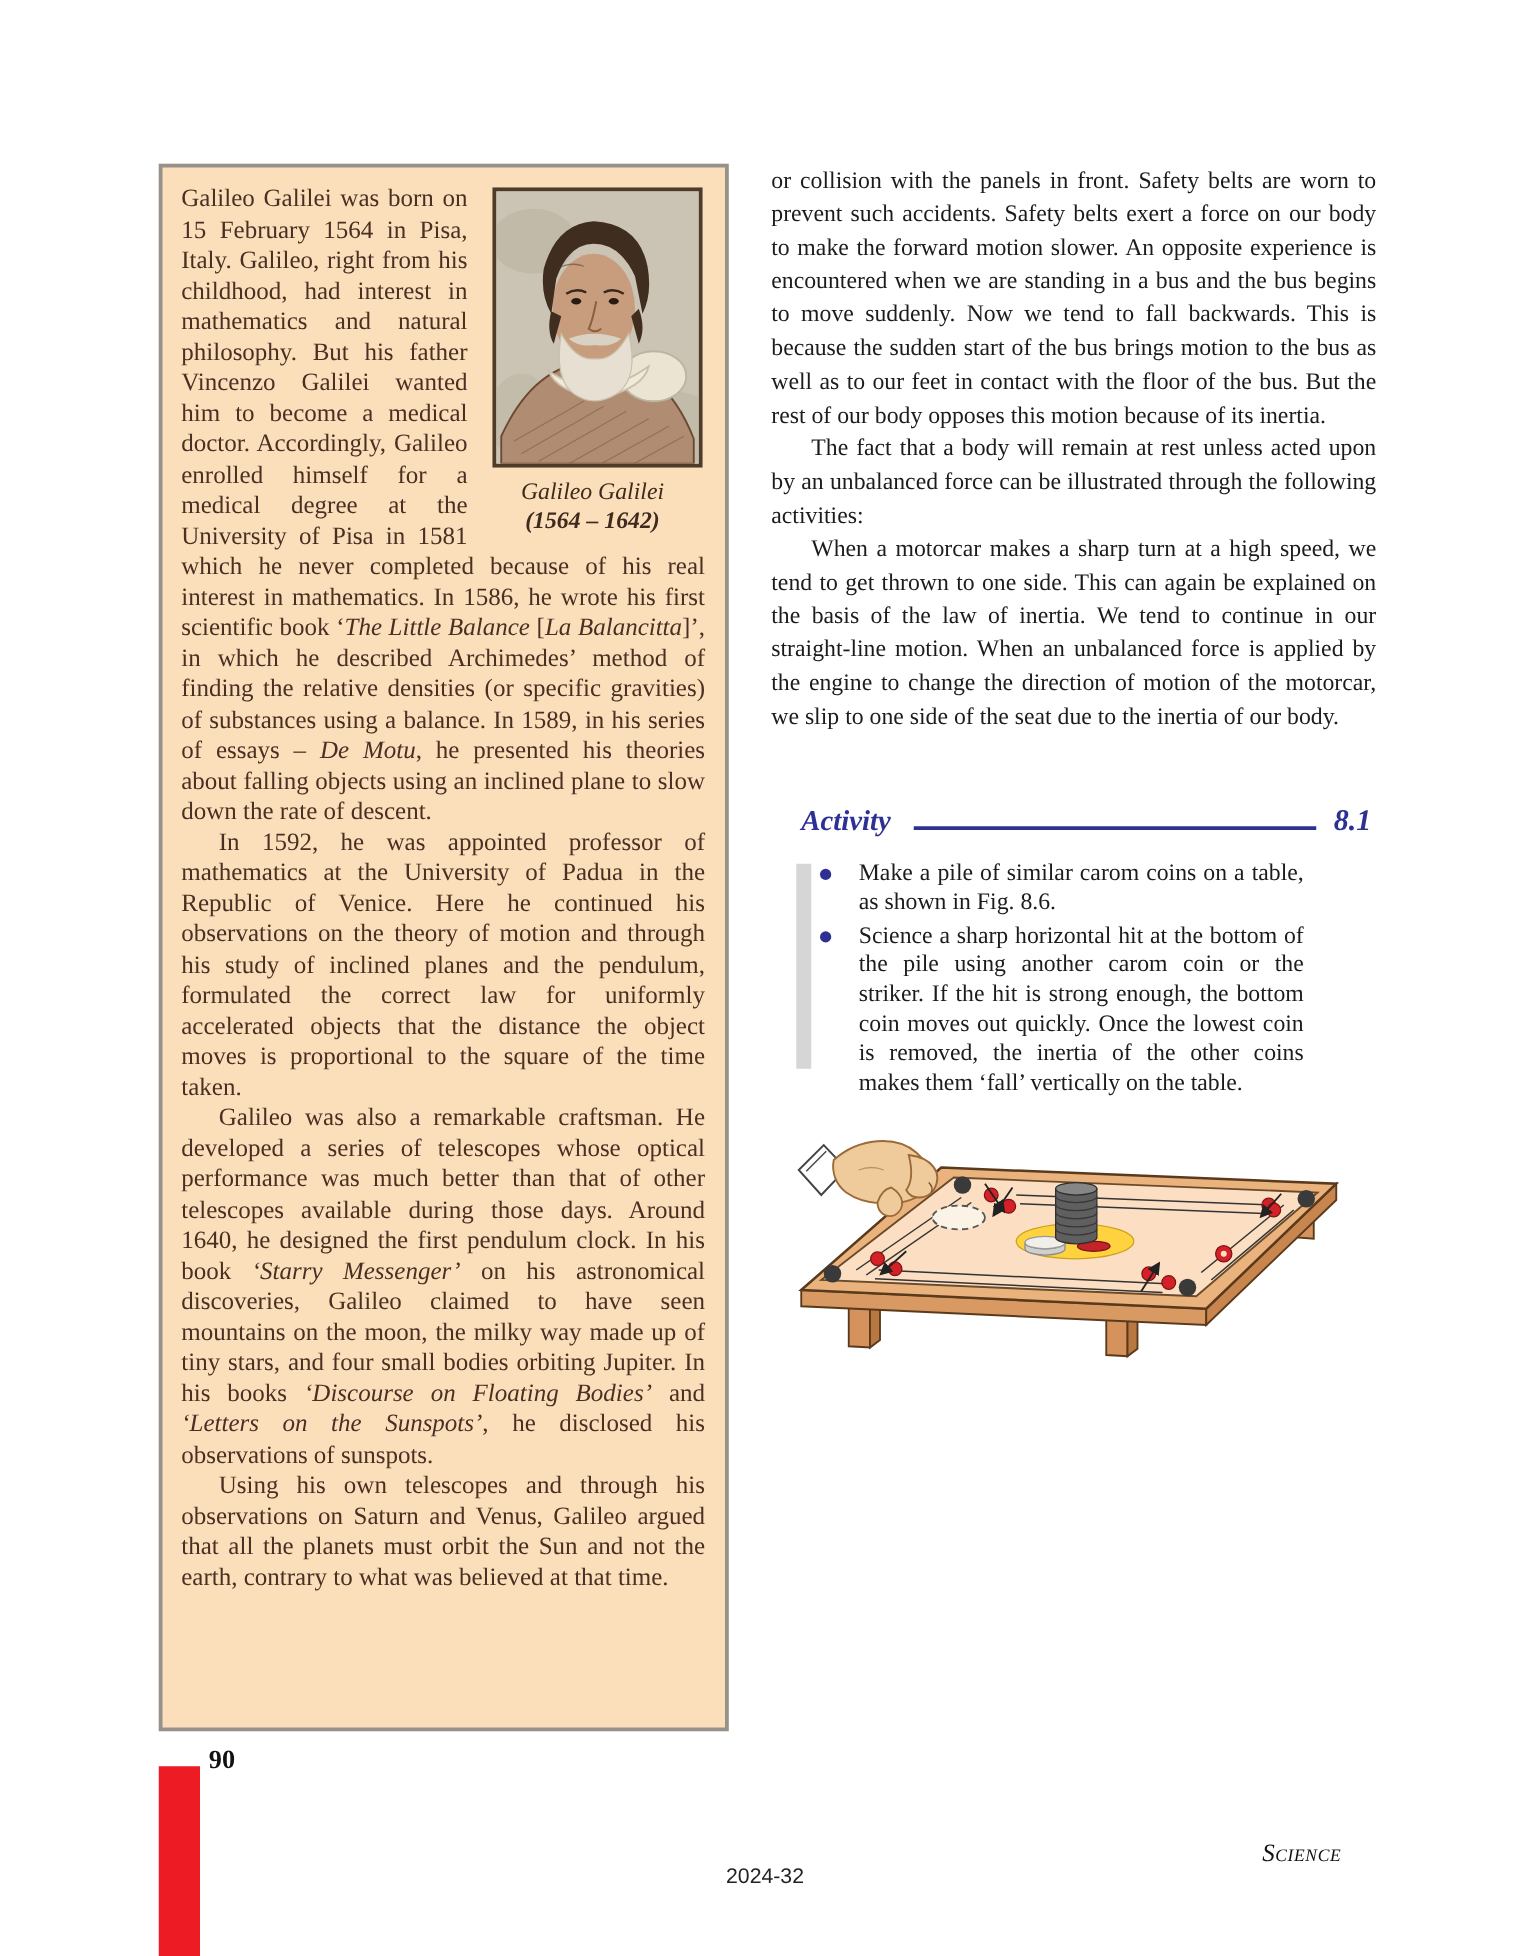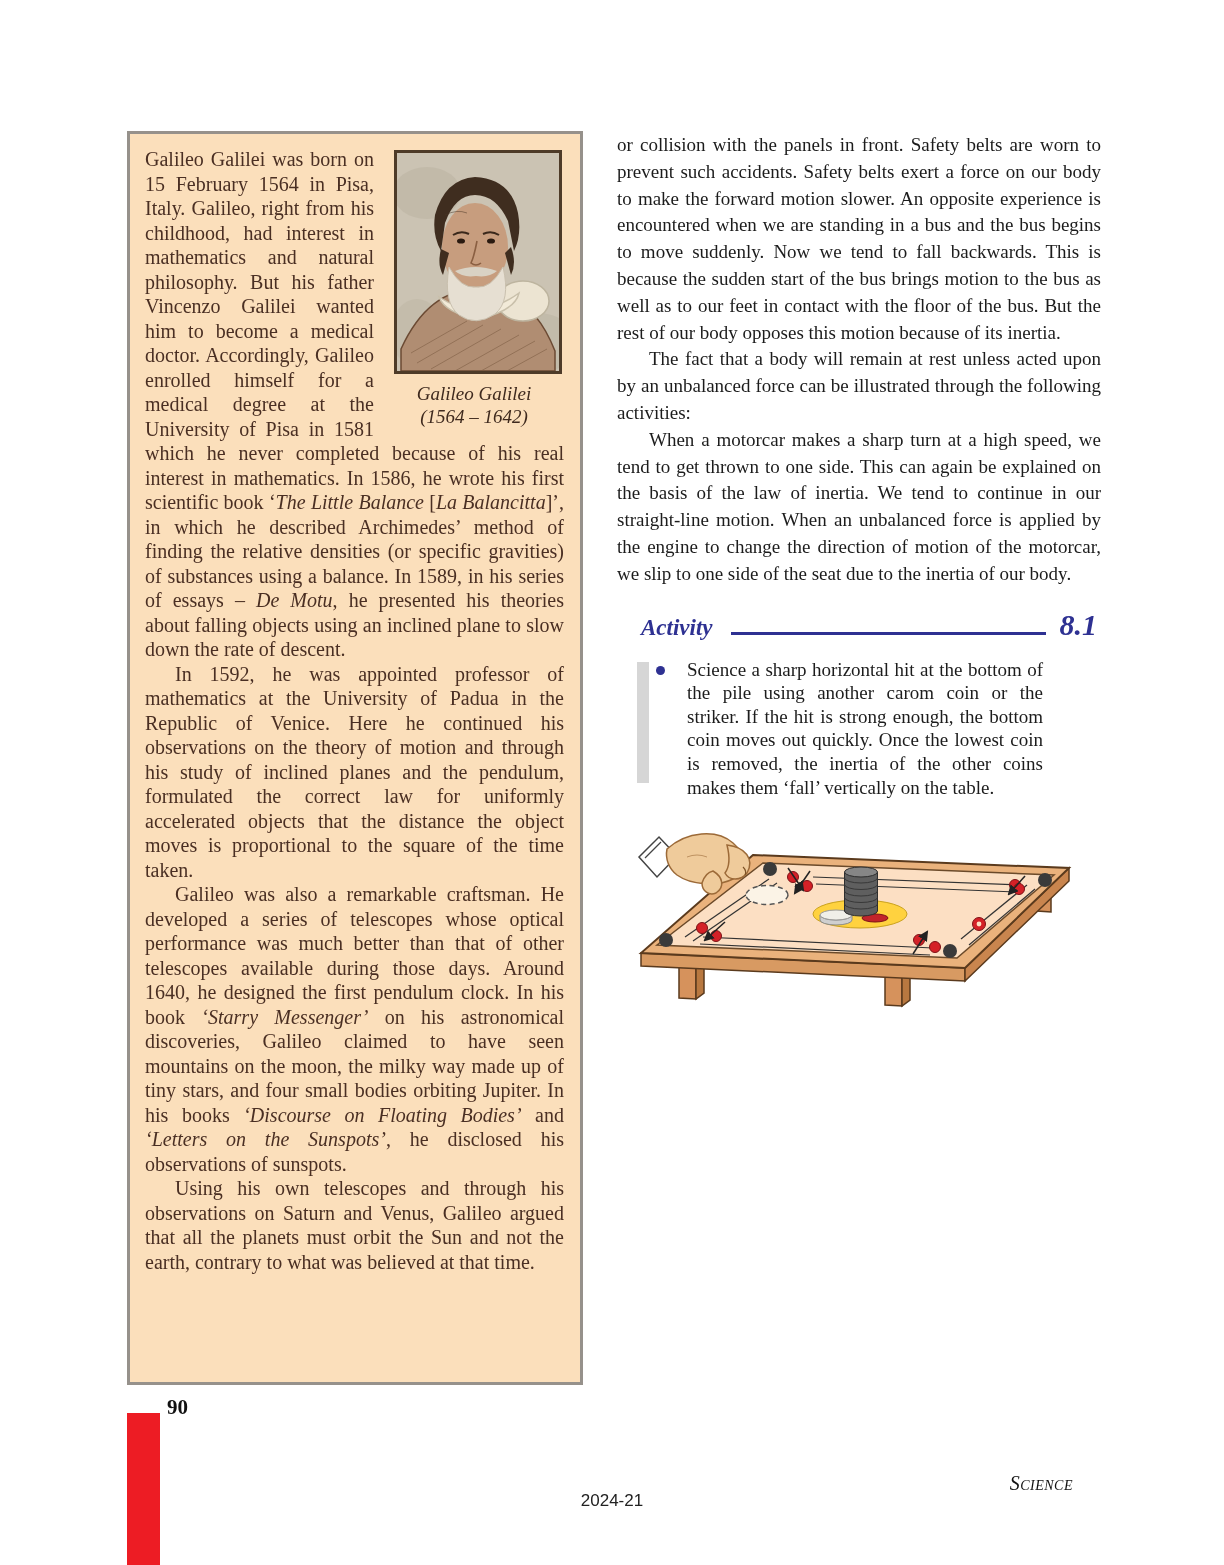--- a/index.html
+++ b/index.html
@@ -30,21 +30,21 @@
   
   .main-col{position:absolute;left:617px;top:132px;width:484px;}
   .main-text p{margin:0;font-size:19px;line-height:26.8px;text-align:justify;}
   .main-text p + p{text-indent:32px;}
   
   .activity-head{
     display:flex;align-items:baseline;margin:20px 4px 16px 24px;color:#2e3192;
   }
   .activity-label{font-size:23px;font-weight:bold;font-style:italic;}
   .activity-rule{flex:1;border-bottom:3px solid #2e3192;margin:0 14px 6px 18px;}
-  .activity-number{font-size:30px;font-weight:bold;font-style:italic;}
+  .activity-number{font-size:24px;font-weight:bold;font-style:italic;margin-top:36px;}
   
   .activity-list{position:relative;margin-left:20px;padding-left:50px;width:356px;}
   .activity-bar{
     position:absolute;left:0;top:4px;width:12px;height:86%;background:#d6d6d6;
   }
   .bullet-item{
     position:relative;font-size:19px;line-height:23.6px;text-align:justify;
     margin-bottom:3px;
   }
   .bullet-dot{
@@ -113,21 +113,21 @@
             <path d="M80,88 Q77,104 74,110 Q79,114 84,110" stroke="#8a5f42" stroke-width="1.6" fill="none"></path>
 
             <path d="M58,118 Q78,110 100,118 Q92,125 79,123 Q66,125 58,118 Z" fill="#d9d2c4"></path>
 
             <path d="M52,114 Q46,150 62,162 Q79,174 98,161 Q114,148 106,114 Q94,136 79,134 Q64,136 52,114 Z" fill="#e6dfd2" stroke="#c9c0ae" stroke-width="1"></path>
             <path d="M48,62 Q60,56 70,60" stroke="#4a3526" stroke-width="1" opacity="0.5" fill="none"></path>
           </svg>
         </span>
         <span class="portrait-caption" style="display:block;">
           <span style="display:block;">Galileo Galilei</span>
-          <span style="display:block;">(1564 – 1642)</span>
+          <span style="display:block;font-weight:bold;">(1564 – 1642)</span>
         </span>
       </span><span>Galileo Galilei was born on 15 February 1564 in Pisa, Italy. Galileo, right from his childhood, had interest in mathematics and natural philosophy. But his father Vincenzo Galilei wanted him to become a medical doctor. Accordingly, Galileo enrolled himself for a medical degree at the University of Pisa in 1581 which he never completed because of his real interest in mathematics. In 1586, he wrote his first scientific book ‘<em>The Little Balance</em> [<em>La Balancitta</em>]’, in which he described Archimedes’ method of finding the relative densities (or specific gravities) of substances using a balance. In 1589, in his series of essays – <em>De Motu</em>, he presented his theories about falling objects using an inclined plane to slow down the rate of descent.</span>
     </p>
     <p>In 1592, he was appointed professor of mathematics at the University of Padua in the Republic of Venice. Here he continued his observations on the theory of motion and through his study of inclined planes and the pendulum, formulated the correct law for uniformly accelerated objects that the distance the object moves is proportional to the square of the time taken.</p>
     <p>Galileo was also a remarkable craftsman. He developed a series of telescopes whose optical performance was much better than that of other telescopes available during those days. Around 1640, he designed the first pendulum clock. In his book <em>‘Starry Messenger’</em> on his astronomical discoveries, Galileo claimed to have seen mountains on the moon, the milky way made up of tiny stars, and four small bodies orbiting Jupiter. In his books <em>‘Discourse on Floating Bodies’</em> and <em>‘Letters on the Sunspots’</em>, he disclosed his observations of sunspots.</p>
     <p>Using his own telescopes and through his observations on Saturn and Venus, Galileo argued that all the planets must orbit the Sun and not the earth, contrary to what was believed at that time.</p>
   </div>
 
   <div class="main-col">
     <div class="main-text">
@@ -137,20 +137,24 @@
     </div>
 
     <div class="activity-head">
       <span class="activity-label">Activity</span>
       <span class="activity-rule"></span>
       <span class="activity-number">8.1</span>
     </div>
 
     <div class="activity-list">
       <span class="activity-bar"></span>
+      <div class="bullet-item">
+        <span class="bullet-dot"></span>
+        <span>Make a pile of similar carom coins on a table, as shown in Fig. 8.6.</span>
+      </div>
       <div class="bullet-item">
         <span class="bullet-dot"></span>
         <span>Science  a sharp horizontal hit at the bottom of the pile using another carom coin or the striker. If the hit is strong enough, the bottom coin moves out quickly. Once the lowest coin is removed, the inertia of the other coins makes them ‘fall’ vertically on the table.</span>
       </div>
     </div>
 
     <div class="figure-wrap">
       <svg width="478" height="200" viewBox="0 0 478 200">
         <defs>
           <marker id="arw" viewBox="0 0 10 10" refX="8" refY="5" markerWidth="7" markerHeight="7" orient="auto">
@@ -234,15 +238,15 @@
           <path d="M126,40 Q130,44 128,48" stroke="#7d5226" stroke-width="1.2" fill="none"></path>
         </g>
       </svg>
     </div>
 
   </div>
 
   <div class="footer-redbar"></div>
   <div class="footer-page">90</div>
   <div class="footer-brand">Science</div>
-  <div class="footer-year">2024-21</div>
+  <div class="footer-year">2024-32</div>
 
 </div>
 
 </body></html>

